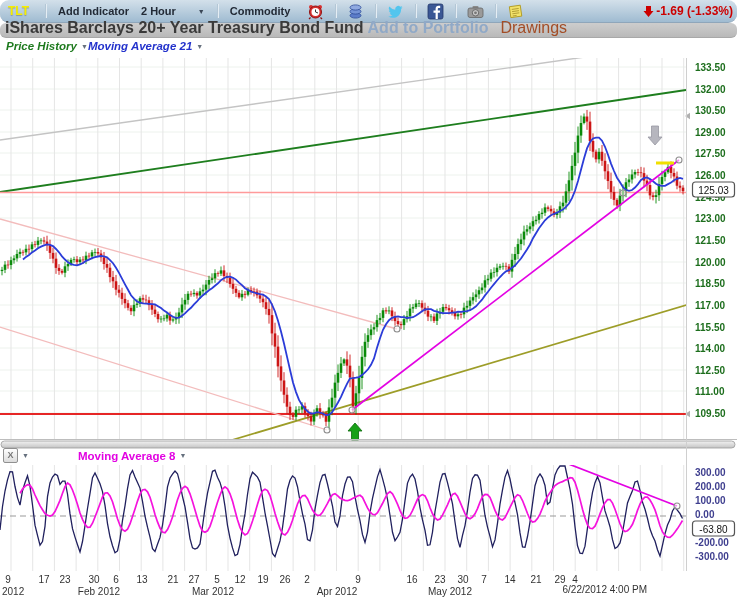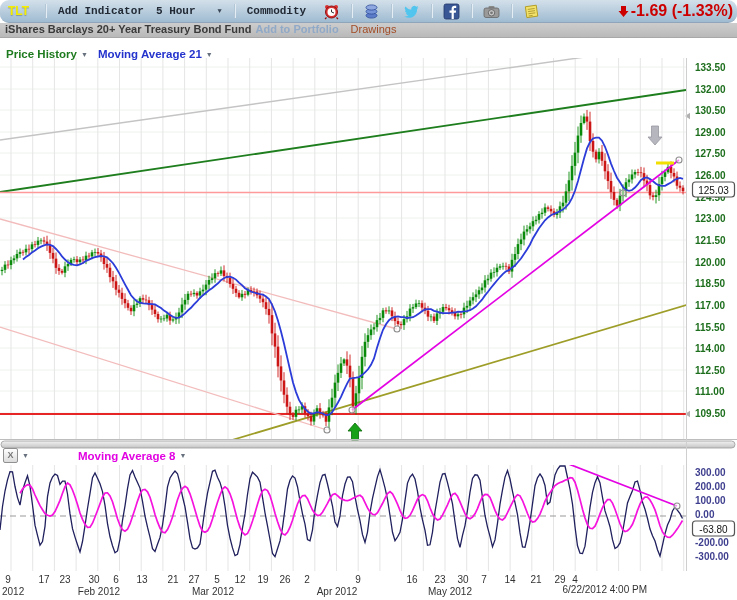--- a/index.html
+++ b/index.html
@@ -1,51 +1,51 @@
 <!DOCTYPE html>
 <html><head>
 <meta charset="utf-8">
 <style>
   html,body{margin:0;padding:0;background:#fff;}
   body{width:737px;height:600px;overflow:hidden;font-family:"Liberation Sans",sans-serif;-webkit-font-smoothing:antialiased;}
   .toolbar{height:22px;display:flex;align-items:center;background:linear-gradient(#d3e0ea,#9fbbd1);border-bottom:1px solid #8fa6ba;font-size:11px;font-weight:bold;color:#222a36;border-radius:9px;}
   .sym{color:#f6ee00;font-size:12px;font-weight:bold;margin:0 10px 0 8px;text-shadow:0 1px 1px rgba(0,0,0,.25);}
   .tdiv{width:1px;height:14px;background:#b3c6d5;box-shadow:1px 0 0 #e4edf4;margin:0 6px;}
-  .menu-item{padding:0 6px;cursor:default;white-space:nowrap;font-family:Liberation Mono, monospace;}
+  .menu-item{padding:0 6px;cursor:default;white-space:nowrap;}
   .caret{font-size:7px;color:#3a4656;vertical-align:1px;}
   .tf-caret{margin-left:22px;}
   .icons{display:flex;align-items:center;margin-left:6px;}
   .icon{width:17px;height:17px;margin:0 5px;display:inline-block;}
   .spacer{flex:1;}
-  .quote{display:flex;align-items:center;color:#cc0000;font-size:16px;font-weight:bold;margin-right:4px;white-space:nowrap;}
+  .quote{display:flex;align-items:center;color:#cc0000;font-size:12px;font-weight:bold;margin-right:4px;white-space:nowrap;}
   .quote svg{margin-right:2px;}
-  .subheader{height:14px;display:flex;align-items:flex-start;background:linear-gradient(#cdcdcd,#b9b9b9);border-bottom:1px solid #a8a8a8;font-size:11px;}
+  .subheader{height:14px;display:flex;align-items:flex-end;background:linear-gradient(#cdcdcd,#b9b9b9);border-bottom:1px solid #a8a8a8;font-size:16px;border-radius:6px;}
   .fund{color:#3a3a3a;margin-left:5px;font-weight:bold;}
   .atp{color:#90a9c7;margin-left:4px;font-weight:bold;}
   .drw{color:#a34d26;margin-left:12px;font-weight:normal;}
   .chart-wrap{position:relative;width:737px;height:564px;background:#fff;}
   .panel-header{position:absolute;display:flex;align-items:center;font-size:11.5px;font-weight:bold;background:transparent;white-space:nowrap;}
-  .ph-price{top:10px;left:6px;}
+  .ph-price{top:2px;left:6px;font-style:italic;}
   .ph-cci{top:410px;left:3px;}
   .lbl-green{color:#1e7a1e;}
-  .lbl-blue{color:#2433cc;margin-left:10px;}
+  .lbl-blue{color:#2433cc;}
   .lbl-navy{color:#3c3c7e;margin-left:8px;}
   .lbl-mag{color:#e203e2;margin-left:10px;padding-left:39px;}
   .hcaret{font-size:7px;color:#66707e;margin-left:4px;vertical-align:1px;}
   .xbtn{width:13px;height:13px;border:1px solid #909090;border-radius:2px;background:linear-gradient(#ffffff,#dcdcdc);color:#777;font-size:9px;font-weight:bold;display:flex;align-items:center;justify-content:center;line-height:1;}
   svg text{font-family:"Liberation Sans",sans-serif;}
 </style>
 </head>
 <body>
 
 <div class="toolbar">
   <span class="sym">TLT</span>
   <span class="tdiv"></span>
   <span class="menu-item">Add Indicator</span>
-  <span class="menu-item"><span>5 Hour</span><span class="caret tf-caret">▼</span></span>
+  <span class="menu-item"><span>2 Hour</span><span class="caret tf-caret">▼</span></span>
   <span class="tdiv"></span>
   <span class="menu-item">Commodity</span>
   <span class="icons">
     <span class="icon">
       <svg width="17" height="17">
           <circle cx="4" cy="4" r="2" fill="#d83030"></circle>
           <circle cx="13" cy="4" r="2" fill="#d83030"></circle>
           <circle cx="8.5" cy="9" r="6" fill="#d83030" stroke="#8f1010" stroke-width="1"></circle>
           <circle cx="8.5" cy="9" r="4" fill="#fff"></circle>
           <path d="M8.5 6.5 V9 L11 10" stroke="#333" stroke-width="1" fill="none"></path>

